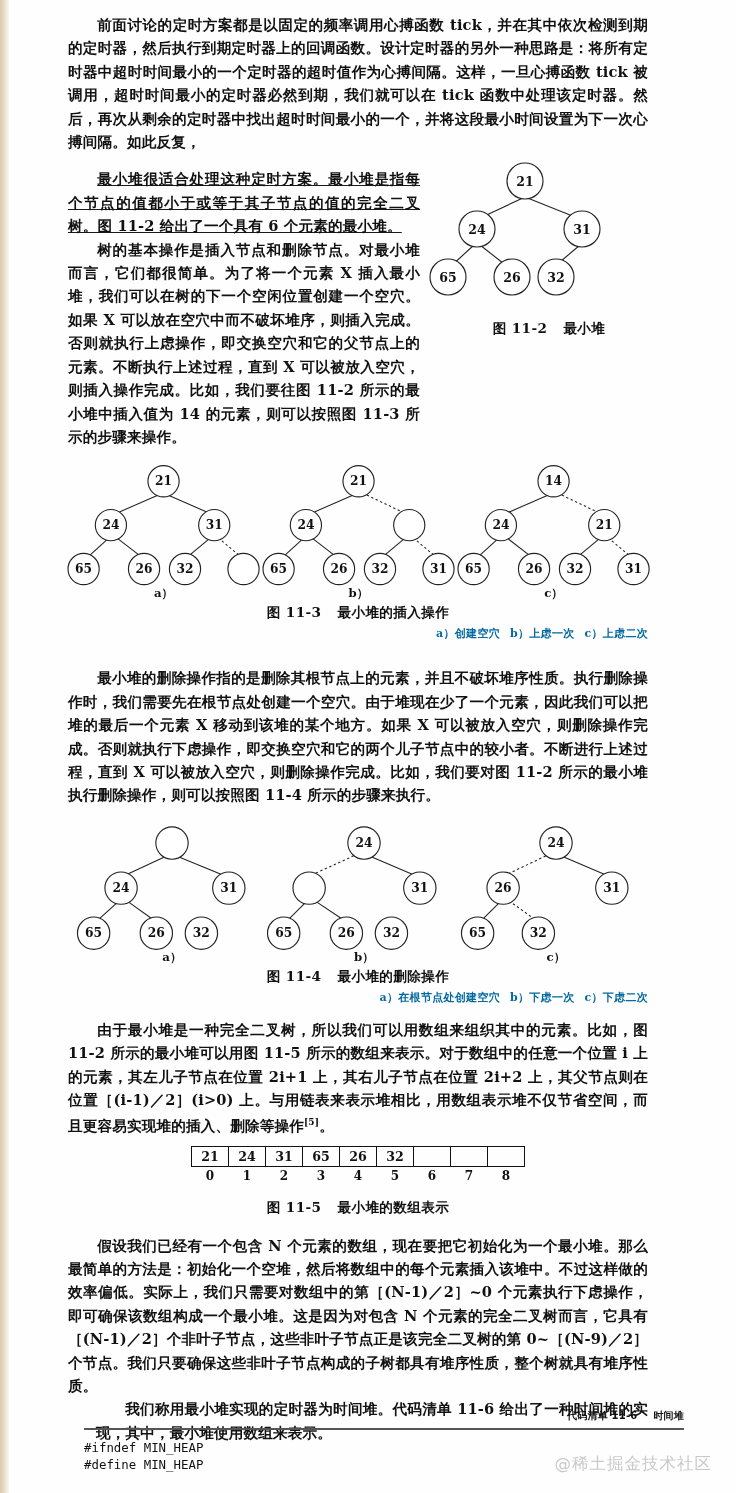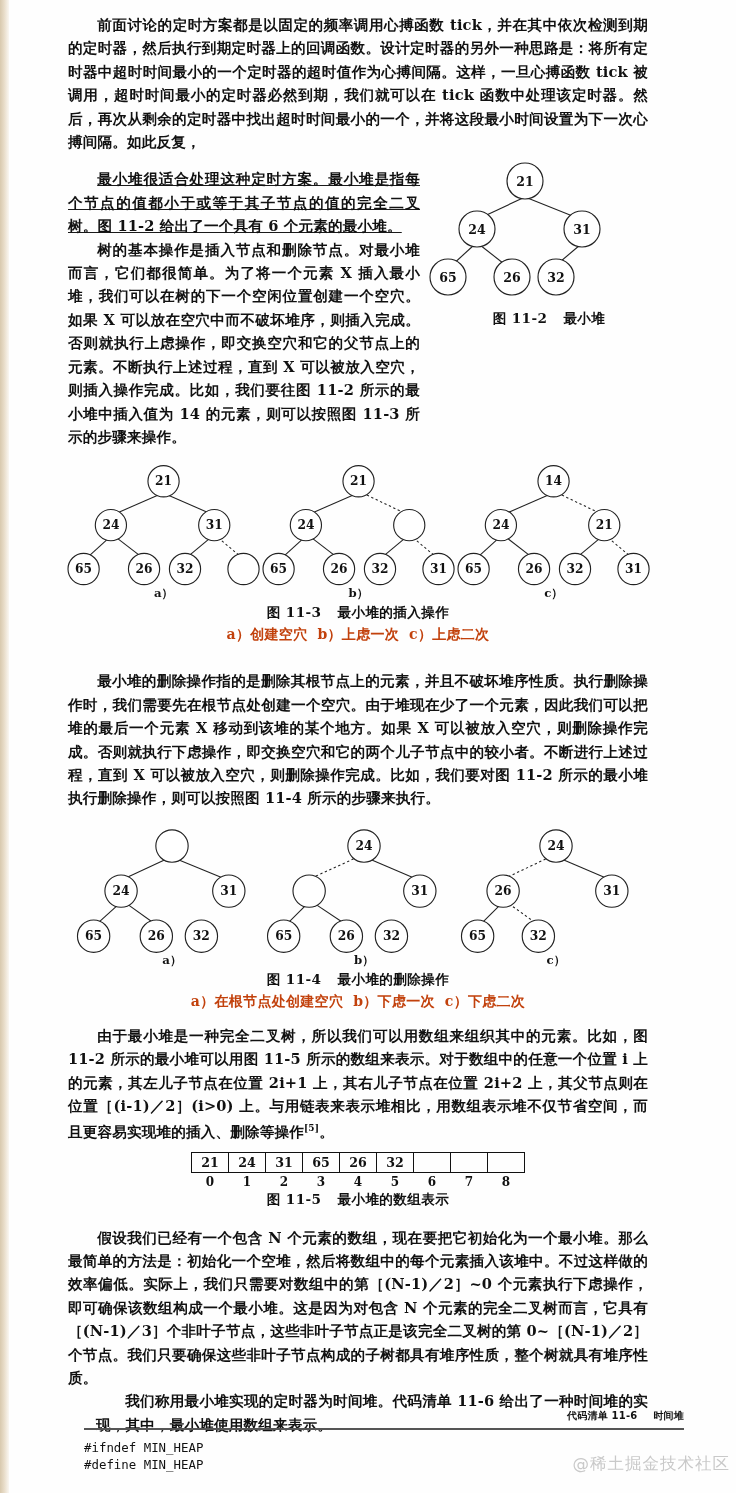--- a/index.html
+++ b/index.html
@@ -79,25 +79,25 @@
   }
   .fig-caption {
     text-align: center;
     font-size: 13.6px;
     font-weight: 700;
     letter-spacing: 0.4px;
     color: #111;
     font-family: "DejaVu Serif", "Liberation Serif", serif;
   }
   .fig-subcaption {
-    text-align: center;
-    font-size: 14px;
+    text-align: right;
+    font-size: 11px;
     font-weight: 700;
     letter-spacing: 0.3px;
-    color: #c2410c;
+    color: #0369a1;
     font-family: "DejaVu Serif", "Liberation Serif", serif;
   }
   .cap-gap { display: inline-block; width: 16px; }
   .cap-gap-sm { display: inline-block; width: 10px; }
 
   
   .array-fig {
     display: flex;
     justify-content: center;
   }
@@ -142,21 +142,21 @@
   pre.code {
     margin: 9px 0 0 0;
     font-family: "DejaVu Sans Mono", "Liberation Mono", monospace;
     font-size: 12.4px;
     line-height: 17px;
     color: #111;
     white-space: pre;
   }
   .watermark {
     position: absolute;
-    right: 6px;
+    right: 24px;
     bottom: 18px;
     font-size: 16.5px;
     color: #c9c9c9;
     font-family: "DejaVu Sans", "Liberation Sans", sans-serif;
     letter-spacing: 1px;
     white-space: nowrap;
   }
   .sup { font-size: 9px; vertical-align: super; }
 </style>
 </head>
@@ -201,21 +201,21 @@
             <g>
               <circle class="node-circle" cx="82" cy="118" r="18"></circle>
               <text class="node-text" x="82" y="118">26</text>
             </g>
             <g>
               <circle class="node-circle" cx="126" cy="118" r="18"></circle>
               <text class="node-text" x="126" y="118">32</text>
             </g>
           </g>
         </svg>
-        <div class="fig-caption" style="margin-top:1px; padding-left:8px;">
+        <div class="fig-caption" style="margin-top:11px; padding-left:8px;">
           <span>图 11-2</span><span class="cap-gap"></span><span>最小堆</span>
         </div>
       </div>
 
       <div style="width:352px;text-decoration:underline;">
         <p class="para">最小堆很适合处理这种定时方案。最小堆是指每个节点的值都小于或等于其子节点的值的完全二叉树。图 11-2 给出了一个具有 6 个元素的最小堆。</p>
       </div>
 
       <div style="width:352px;">
         <p class="para" style="text-indent:2em;">
@@ -516,26 +516,26 @@
             <td class="idx">3</td>
             <td class="idx">4</td>
             <td class="idx">5</td>
             <td class="idx">6</td>
             <td class="idx">7</td>
             <td class="idx">8</td>
           </tr>
         </tbody>
           </table>
       </div>
-      <div class="fig-caption" style="margin-top:1px;">
+      <div class="fig-caption" style="margin-top:15px;">
         <span>图 11-5</span><span class="cap-gap"></span><span>最小堆的数组表示</span>
       </div>
     </div>
 
-    <p class="para" style="margin-top:17px;">假设我们已经有一个包含 N 个元素的数组，现在要把它初始化为一个最小堆。那么最简单的方法是：初始化一个空堆，然后将数组中的每个元素插入该堆中。不过这样做的效率偏低。实际上，我们只需要对数组中的第［(N-1)／2］~0 个元素执行下虑操作，即可确保该数组构成一个最小堆。这是因为对包含 N 个元素的完全二叉树而言，它具有［(N-1)／3］个非叶子节点，这些非叶子节点正是该完全二叉树的第 0~［(N-1)／2］个节点。我们只要确保这些非叶子节点构成的子树都具有堆序性质，整个树就具有堆序性质。</p>
+    <p class="para" style="margin-top:17px;">假设我们已经有一个包含 N 个元素的数组，现在要把它初始化为一个最小堆。那么最简单的方法是：初始化一个空堆，然后将数组中的每个元素插入该堆中。不过这样做的效率偏低。实际上，我们只需要对数组中的第［(N-1)／2］~0 个元素执行下虑操作，即可确保该数组构成一个最小堆。这是因为对包含 N 个元素的完全二叉树而言，它具有［(N-1)／2］个非叶子节点，这些非叶子节点正是该完全二叉树的第 0~［(N-9)／2］个节点。我们只要确保这些非叶子节点构成的子树都具有堆序性质，整个树就具有堆序性质。</p>
     <p class="para" style="margin-top:0;margin-left:28px;">我们称用最小堆实现的定时器为时间堆。代码清单 11-6 给出了一种时间堆的实现，其中，最小堆使用数组来表示。</p>
 
   </div>
 
   <div style="position:absolute; left:84px; top:1409px; width:600px;">
     <div class="listing-title">
       <span>代码清单 11-6</span><span class="cap-gap"></span><span>时间堆</span>
     </div>
     <div class="rule"></div>
     <pre class="code">#ifndef MIN_HEAP

